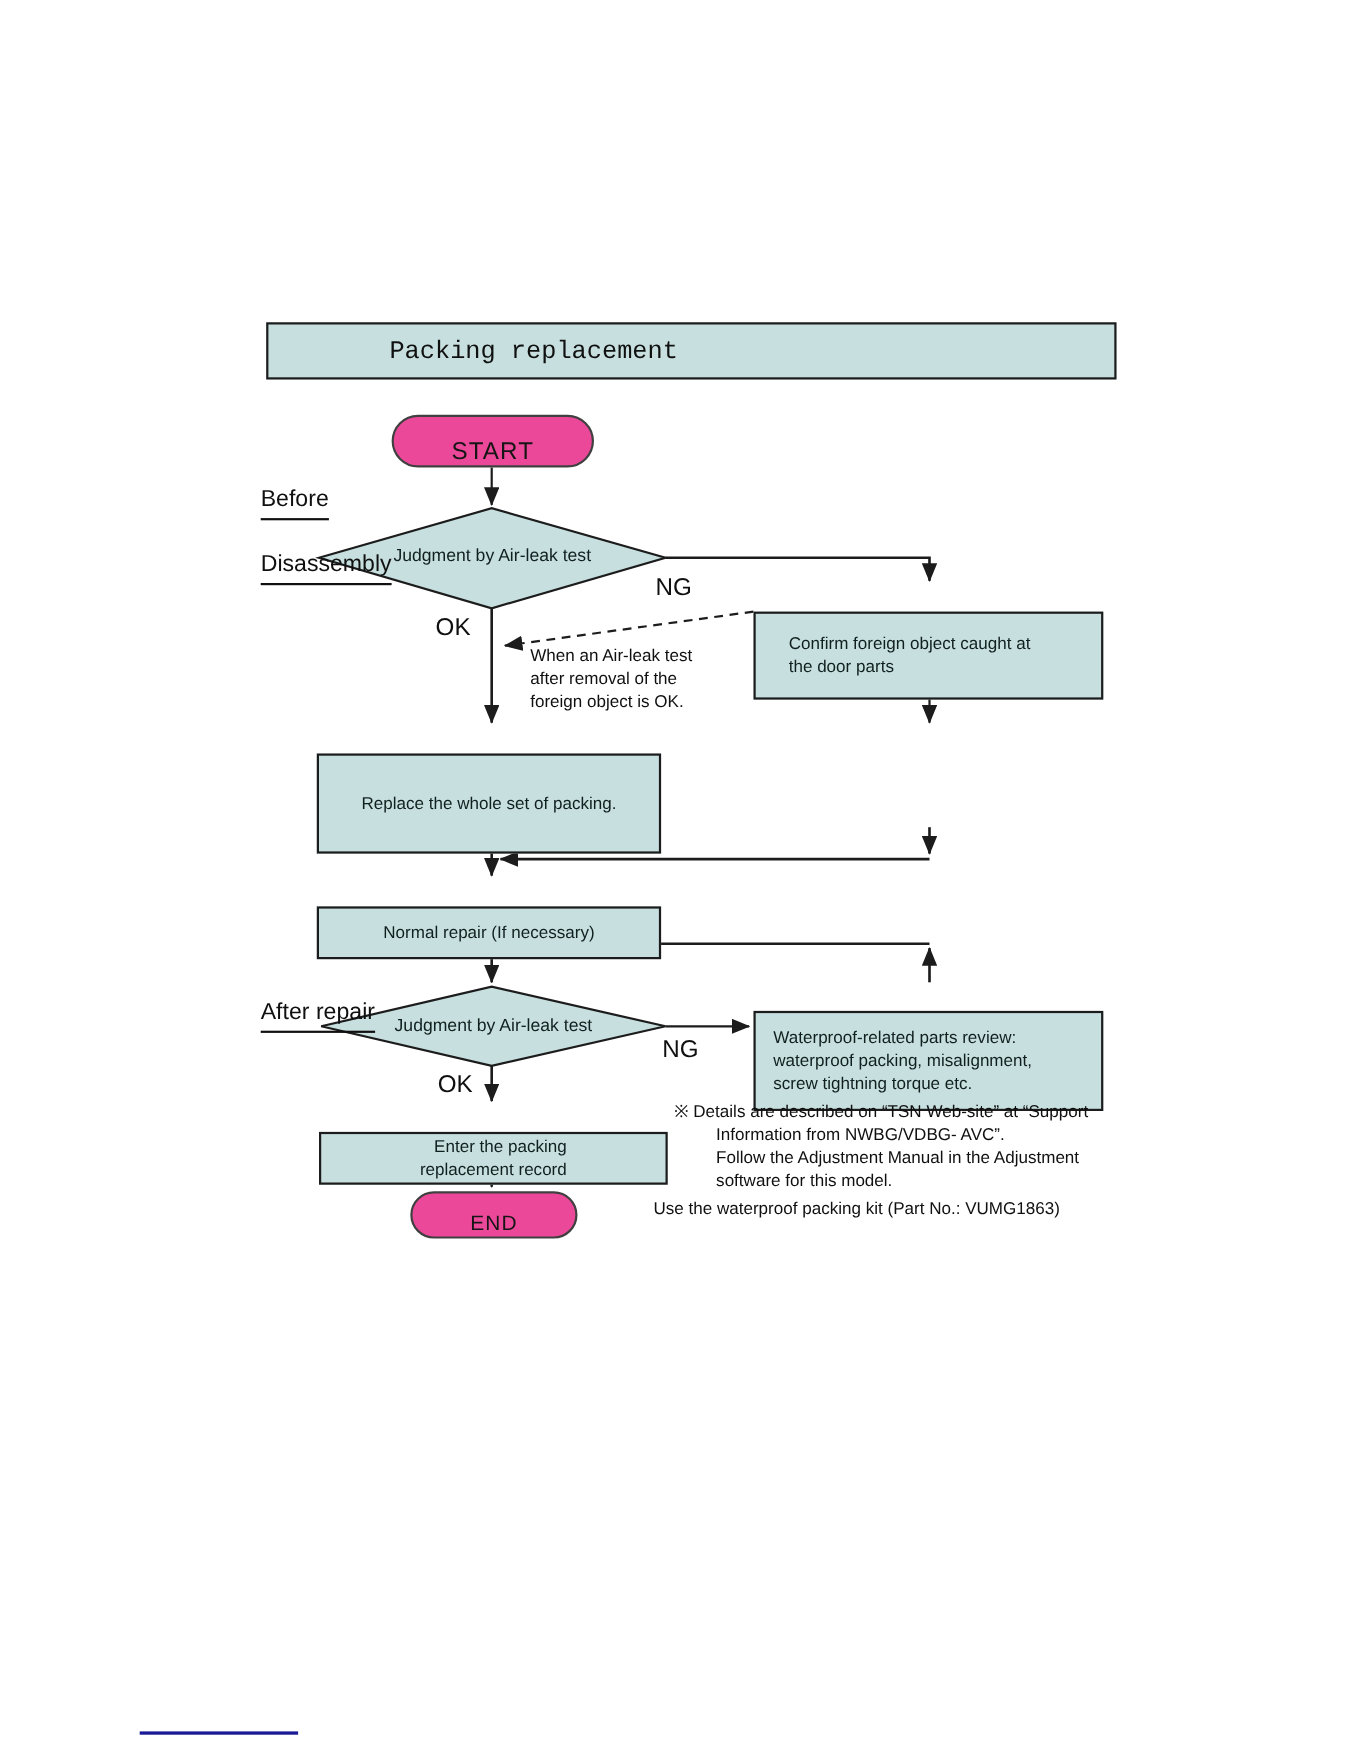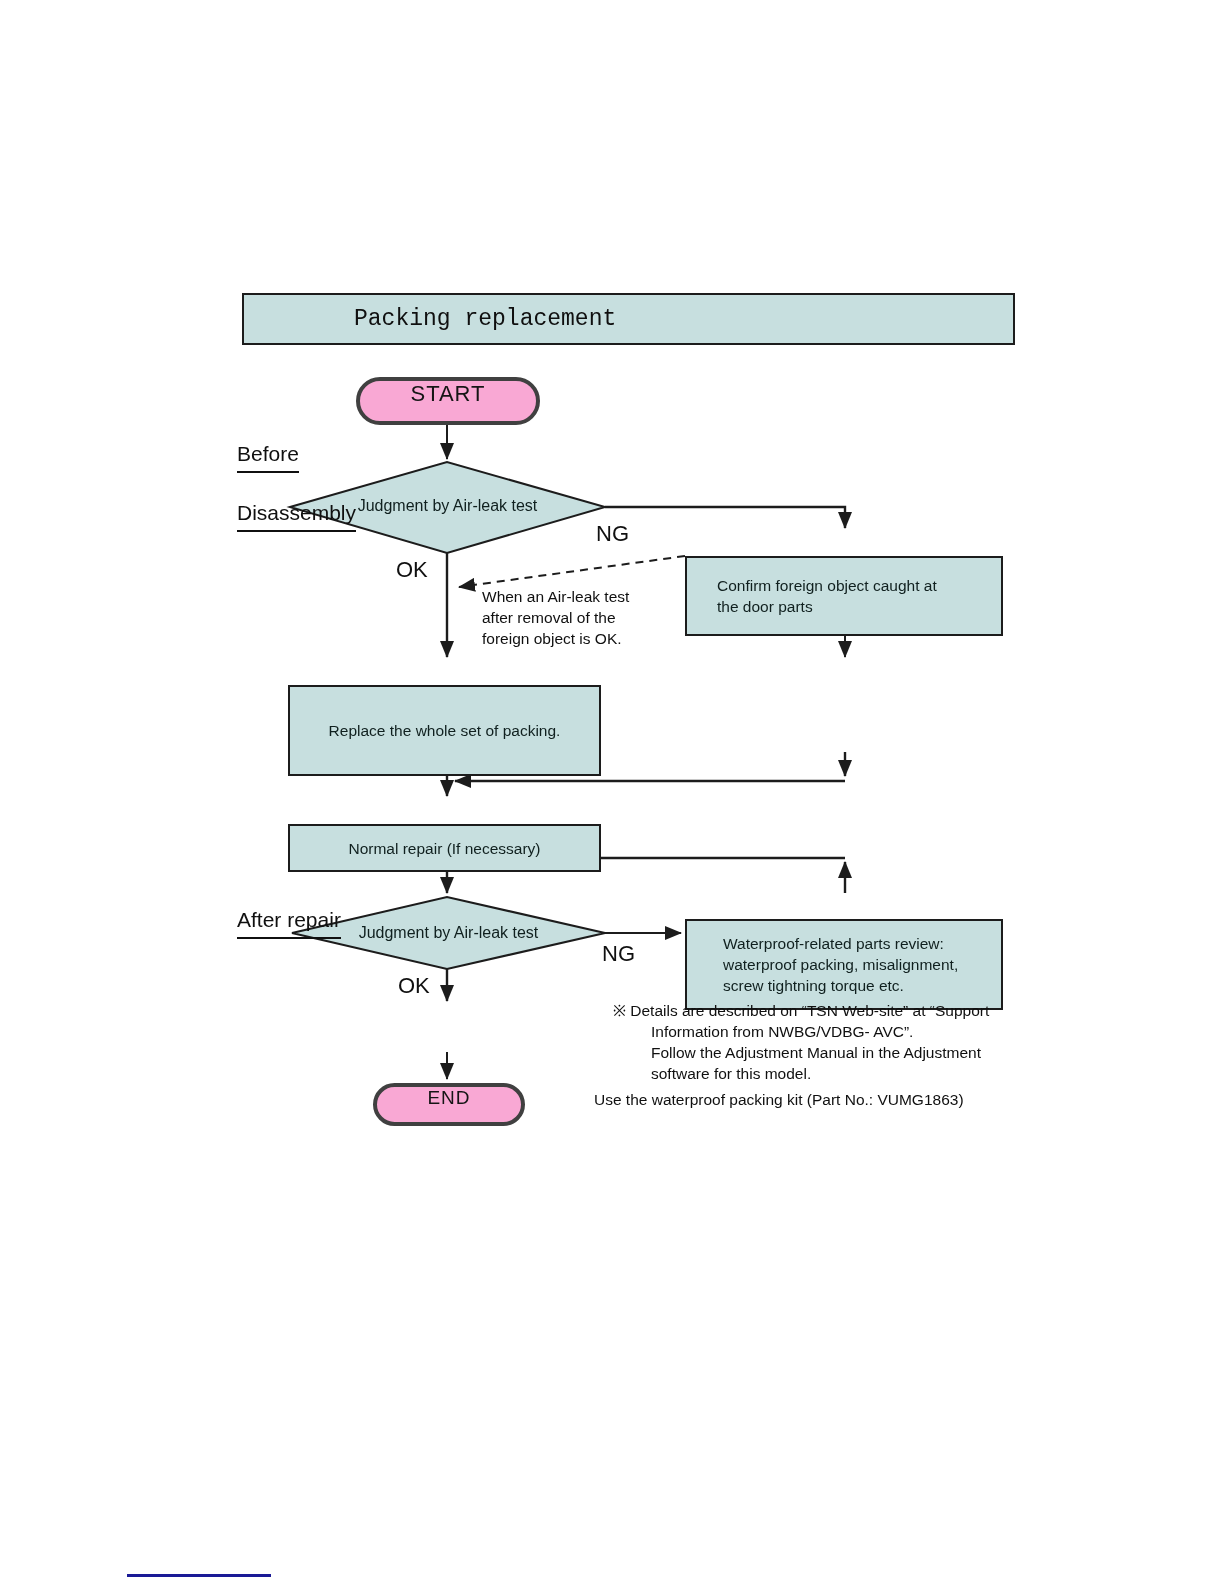--- a/index.html
+++ b/index.html
@@ -44,25 +44,25 @@
     box-sizing: border-box;
     display: flex;
     align-items: center;
     padding-left: 110px;
     font-size: 23px;
     color: #101010;
     font-family: Liberation Mono, monospace;
   }
   .terminal {
     position: absolute;
-    background: #f9a8d4;
-    border: 4px solid #404040;
+    background: #ec4899;
+    border: 2px solid #404040;
     box-sizing: border-box;
     display: flex;
-    align-items: flex-start;
+    align-items: flex-end;
     justify-content: center;
     letter-spacing: 1px;
   }
   .terminal.start {
     left: 356px; top: 377px;
     width: 184px; height: 48px;
     border-radius: 25px;
     font-size: 22px;
   }
   .terminal.end {
@@ -196,23 +196,25 @@
 
   <div class="branch-label" style="left:596px; top:521px;">NG</div>
   <div class="branch-label" style="left:396px; top:557px;">OK</div>
   <div class="branch-label" style="left:602px; top:941px;">NG</div>
   <div class="branch-label" style="left:398px; top:973px;">OK</div>
 
   <div class="node-box" style="left:685px; top:532px; width:318px; height:80px; padding-left:30px;">Confirm foreign object caught at
 the door parts</div>
   <div class="node-box centered" style="left:288px; top:661px; width:313px; height:91px;">Replace the whole set of packing.</div>
   <div class="node-box centered" style="left:288px; top:800px; width:313px; height:48px;">Normal repair  (If necessary)</div>
-  <div class="node-box" style="left:685px; top:895px; width:318px; height:91px; padding-left:36px;">Waterproof-related parts review:
+  <div class="node-box" style="left:685px; top:895px; width:318px; height:91px; padding-left:16px;">Waterproof-related parts review:
 waterproof packing, misalignment,
 screw tightning torque etc.</div>
+  <div class="node-box centered" style="left:290px; top:1005px; width:317px; height:48px;">Enter the packing
+replacement record</div>
 
   <div class="small-note" style="left:482px; top:586px;">When an Air-leak test
 after removal of the
 foreign object is OK.</div>
 
   <div class="details-note">※ Details are described on “TSN Web-site” at “Support
 Information from NWBG/VDBG- AVC”.
 Follow the Adjustment Manual in the Adjustment
 software for this model.</div>
   <div class="kit-note">Use the waterproof packing kit (Part No.: VUMG1863)</div>

